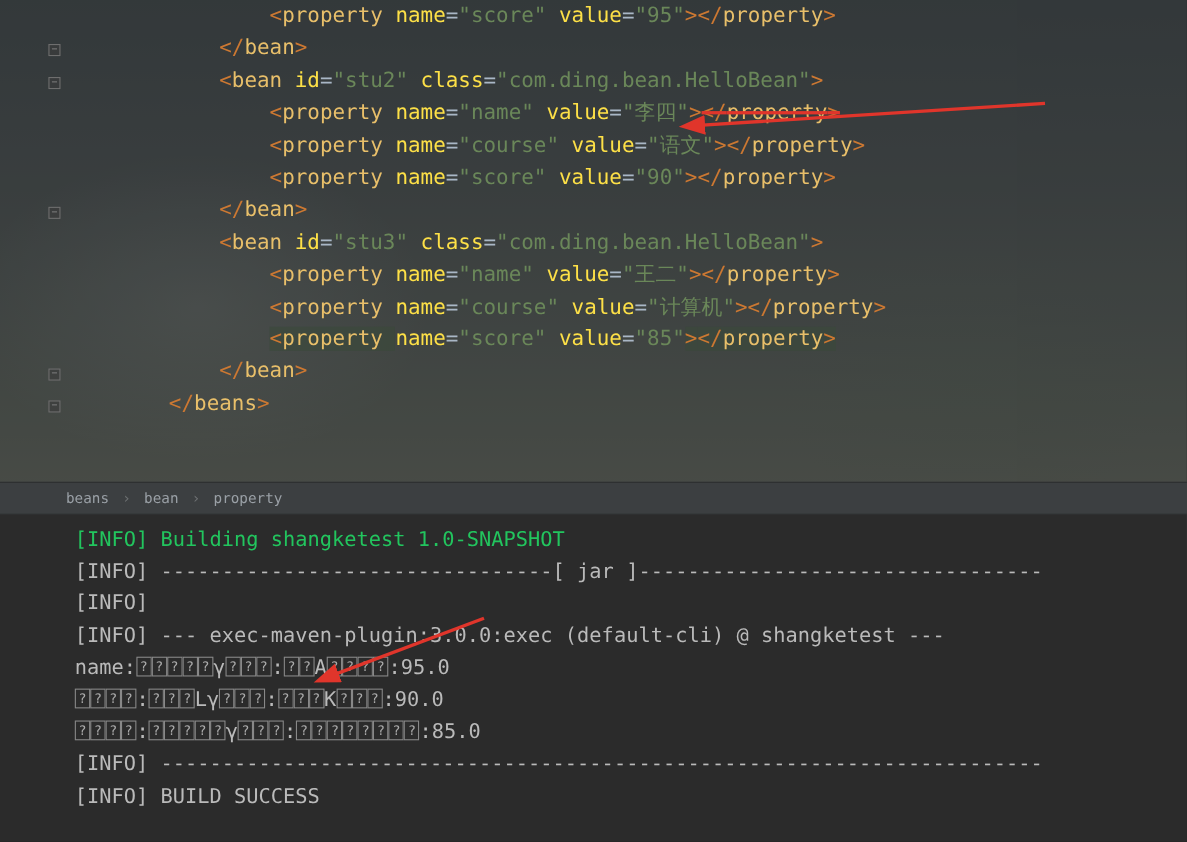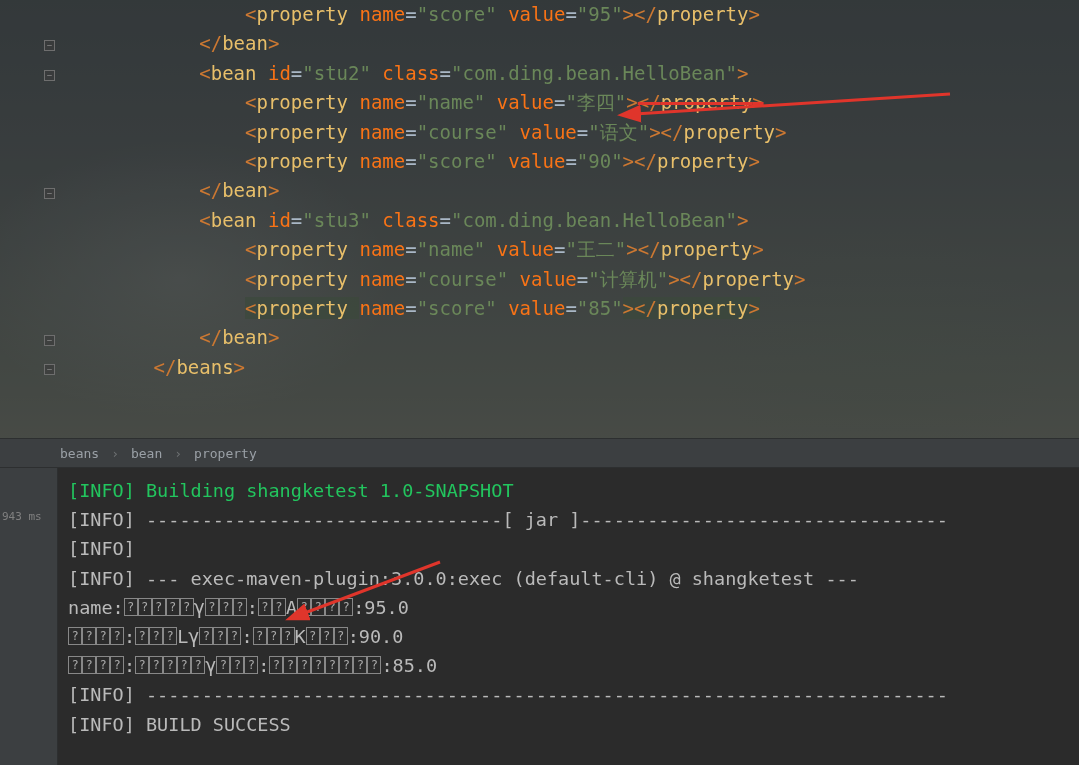--- a/index.html
+++ b/index.html
@@ -35,21 +35,21 @@
     position: absolute; left: 0; top: 0; right: 0; height: 440px;
     padding-left: 62px; padding-top: 0;
     font-size: 19px; line-height: 29.4px;
     white-space: pre;
     z-index: 2;
     overflow: hidden;
   }
   .line { height: 29.4px; }
   .t-tag { color: #cc7832; }     
   .t-name { color: #e8bf6a; }    
-  .t-attr { color: #f97316; }    
+  .t-attr { color: #fde047; }    
   .t-eq { color: #a9b7c6; }
   .t-str { color: #6a8759; }
   .hl-tagpair { background: rgba(58,74,58,0.6); }
 
   
   .arrow {
     position: absolute; z-index: 5; pointer-events: none;
   }
   .arrow svg { overflow: visible; }
 
@@ -147,17 +147,14 @@
     <span>beans</span>
     <span class="chev">›</span>
     <span>bean</span>
     <span class="chev">›</span>
     <span>property</span>
   </div>
 
 <div class="divider"></div>
 
 <div class="console-wrap">
-  <div class="console-left">
-    <span>943 ms</span>
-  </div>
   <div class="console" id="console"><div class="dim">[INFO] Building shangketest 1.0-SNAPSHOT</div><div>[INFO] --------------------------------[ jar ]---------------------------------</div><div>[INFO] </div><div>[INFO] --- exec-maven-plugin:3.0.0:exec (default-cli) @ shangketest ---</div><div>name:<span class="garble"></span><span class="garble"></span><span class="garble"></span><span class="garble"></span><span class="garble"></span>γ<span class="garble"></span><span class="garble"></span><span class="garble"></span>:<span class="garble"></span><span class="garble"></span>A<span class="garble"></span><span class="garble"></span><span class="garble"></span><span class="garble"></span>:95.0</div><div><span class="garble"></span><span class="garble"></span><span class="garble"></span><span class="garble"></span>:<span class="garble"></span><span class="garble"></span><span class="garble"></span>Lγ<span class="garble"></span><span class="garble"></span><span class="garble"></span>:<span class="garble"></span><span class="garble"></span><span class="garble"></span>K<span class="garble"></span><span class="garble"></span><span class="garble"></span>:90.0</div><div><span class="garble"></span><span class="garble"></span><span class="garble"></span><span class="garble"></span>:<span class="garble"></span><span class="garble"></span><span class="garble"></span><span class="garble"></span><span class="garble"></span>γ<span class="garble"></span><span class="garble"></span><span class="garble"></span>:<span class="garble"></span><span class="garble"></span><span class="garble"></span><span class="garble"></span><span class="garble"></span><span class="garble"></span><span class="garble"></span><span class="garble"></span>:85.0</div><div>[INFO] ------------------------------------------------------------------------</div><div>[INFO] BUILD SUCCESS</div></div>
 </div>
 
 </body></html>

